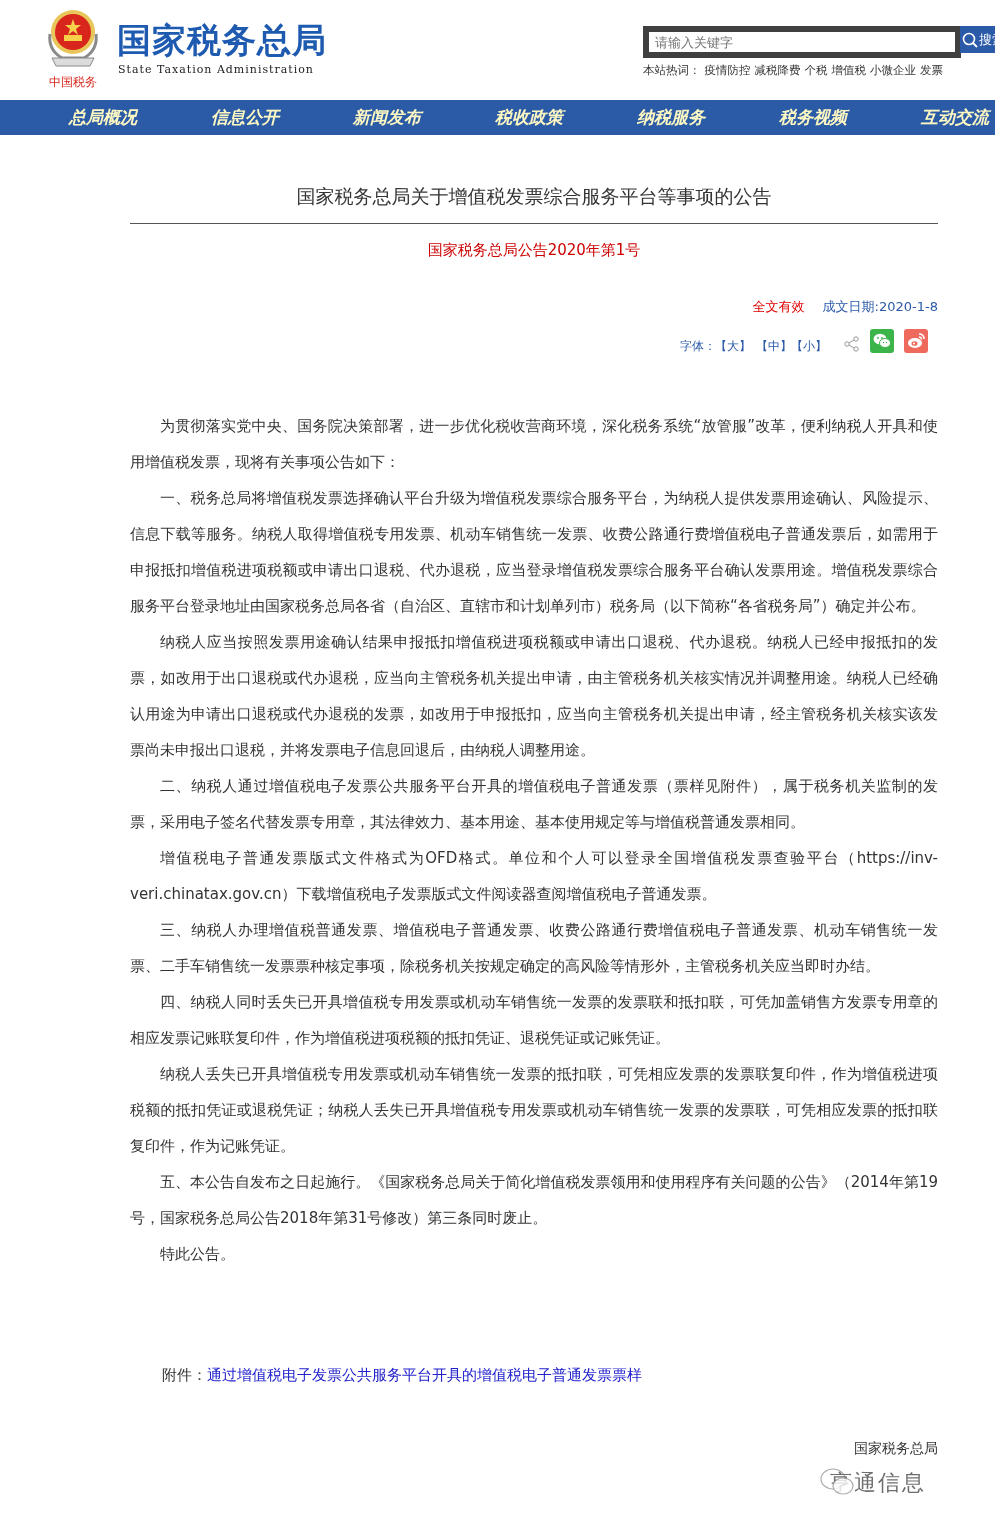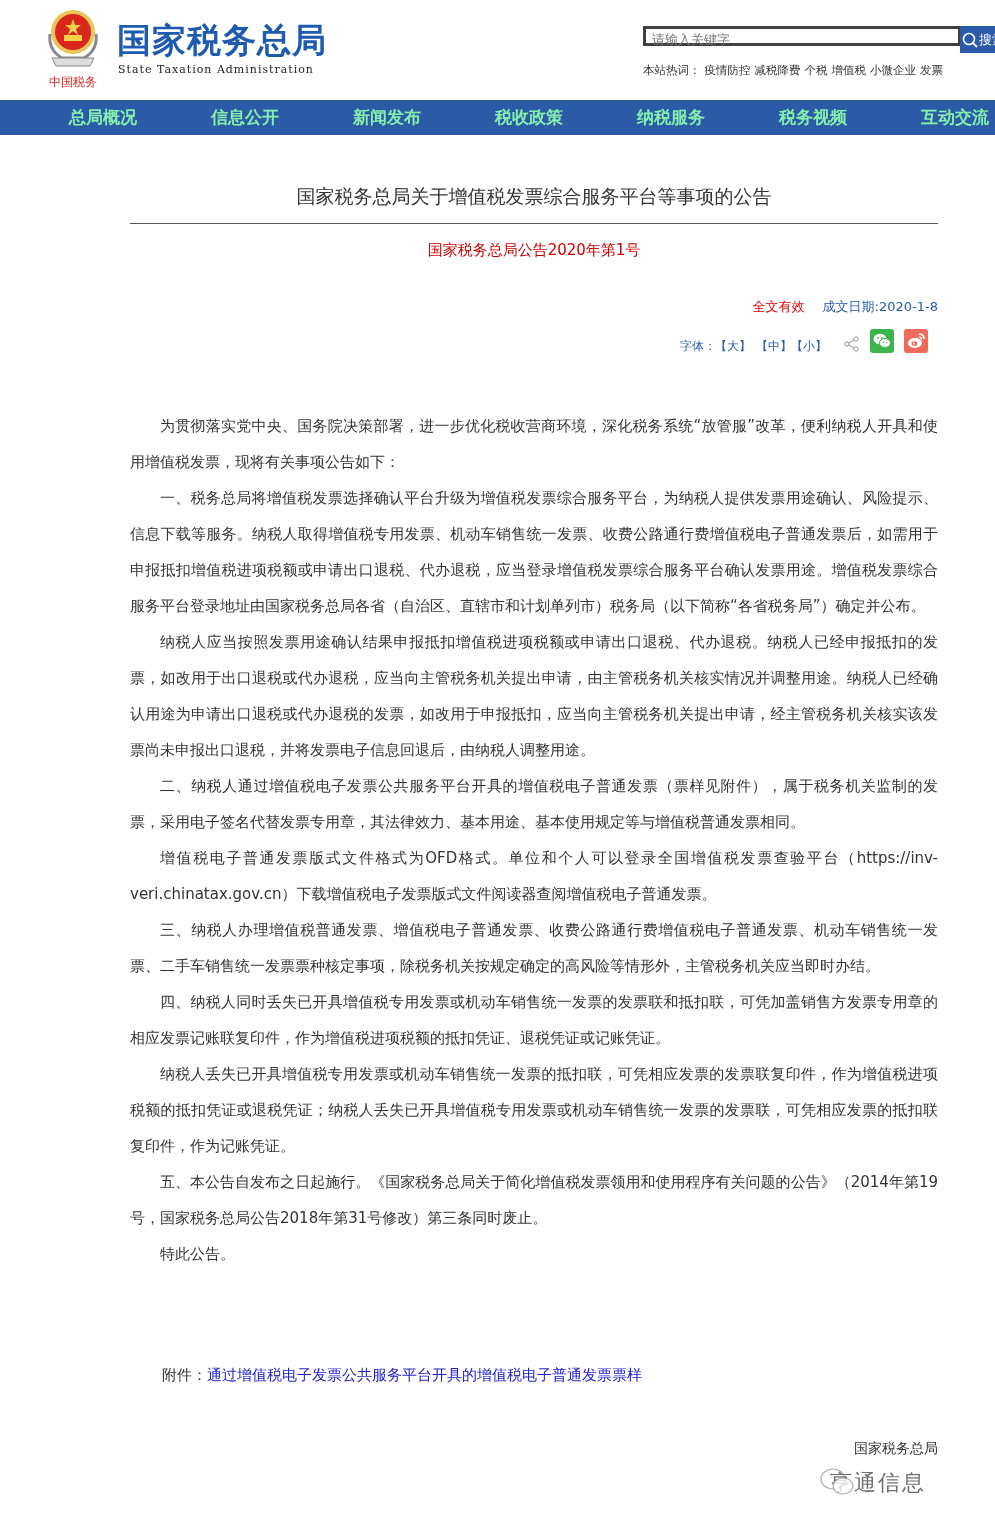--- a/index.html
+++ b/index.html
@@ -5,31 +5,31 @@
     * { margin: 0; padding: 0; box-sizing: border-box; }
     html, body { width: 995px; height: 1528px; background: #ffffff; overflow: hidden; }
     body { font-family: "DejaVu Sans", "Liberation Sans", sans-serif; color: #333; position: relative; }
 
     
     .header { position: absolute; left: 0; top: 0; width: 995px; height: 100px; background: #fff; }
     .emblem { position: absolute; left: 42px; top: 6px; width: 62px; height: 86px; }
     .logo-cn { position: absolute; left: 117px; top: 20px; font-size: 34px; font-weight: bold; color: #1e5bb0; letter-spacing: 1px; line-height: 40px; }
     .logo-en { position: absolute; left: 118px; top: 63px; font-family: "DejaVu Serif", "Liberation Serif", serif; font-size: 11px; color: #222; letter-spacing: 1px; }
 
-    .search-box { position: absolute; left: 643px; top: 26px; width: 318px; height: 20px; border: 3px solid #404040; background: #fff; }
+    .search-box { position: absolute; left: 643px; top: 26px; width: 318px; height: 32px; border: 6px solid #404040; background: #fff; }
     .search-input { width: 100%; height: 100%; border: none; outline: none; padding-left: 6px; font-size: 13px; color: #333; font-family: "DejaVu Sans", sans-serif; background: transparent; }
     .search-btn { position: absolute; left: 960px; top: 26px; width: 40px; height: 27px; background: #2a5aa8; color: #fff; font-size: 13px; display: flex; align-items: center; padding-left: 2px; overflow: hidden; white-space: nowrap; cursor: pointer; }
     .search-btn svg { margin-right: 1px; flex: none; }
     .hotwords { position: absolute; left: 643px; top: 63px; font-size: 11.5px; color: #333; white-space: nowrap; }
     .hotwords span { margin-right: 4px; }
     .hotwords .hw { cursor: pointer; }
 
     
     .nav { position: absolute; left: 0; top: 100px; width: 995px; height: 35px; background: #2b5ba6; }
-    .nav-item { position: absolute; top: 0; height: 43px; line-height: 35px; color: #86efac; font-size: 17px; font-weight: bold; cursor: pointer; white-space: nowrap; }
+    .nav-item { position: absolute; top: 0; height: 43px; line-height: 35px; color: #fef9c3; font-size: 17px; font-weight: bold; cursor: pointer; white-space: nowrap; font-style: italic; }
 
     
     .title { position: absolute; left: 130px; width: 808px; top: 184px; text-align: center; font-size: 19px; font-weight: normal; color: #333; }
     .divider { position: absolute; left: 130px; top: 223px; width: 808px; height: 1px; background: #555; }
     .doc-no { position: absolute; left: 130px; width: 808px; top: 241px; text-align: center; font-size: 15px; font-weight: normal; color: #cc0000; }
 
     .meta { position: absolute; right: 57px; top: 298px; font-size: 13px; white-space: nowrap; }
     .meta .valid { color: #e00000; margin-right: 14px; }
     .meta .date { color: #2a5aa8; }
 

